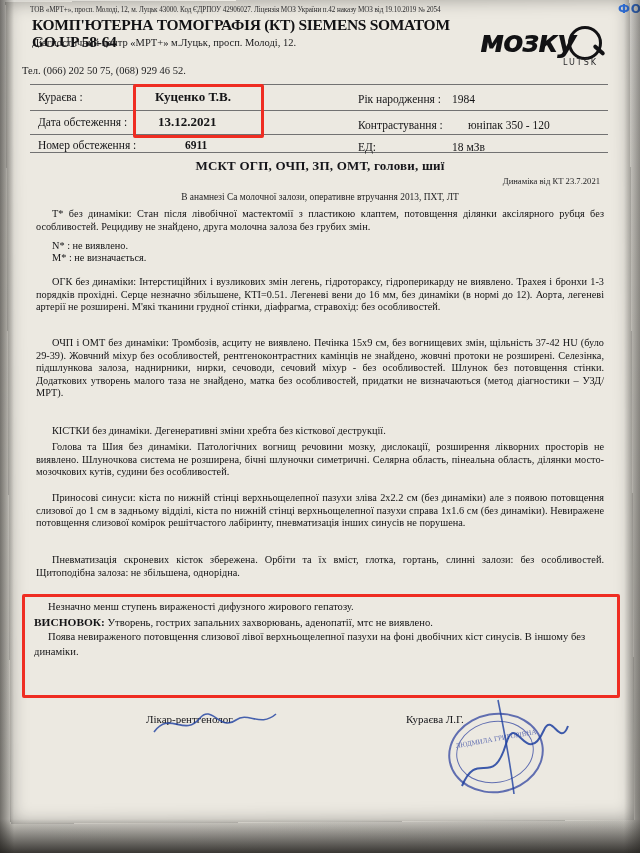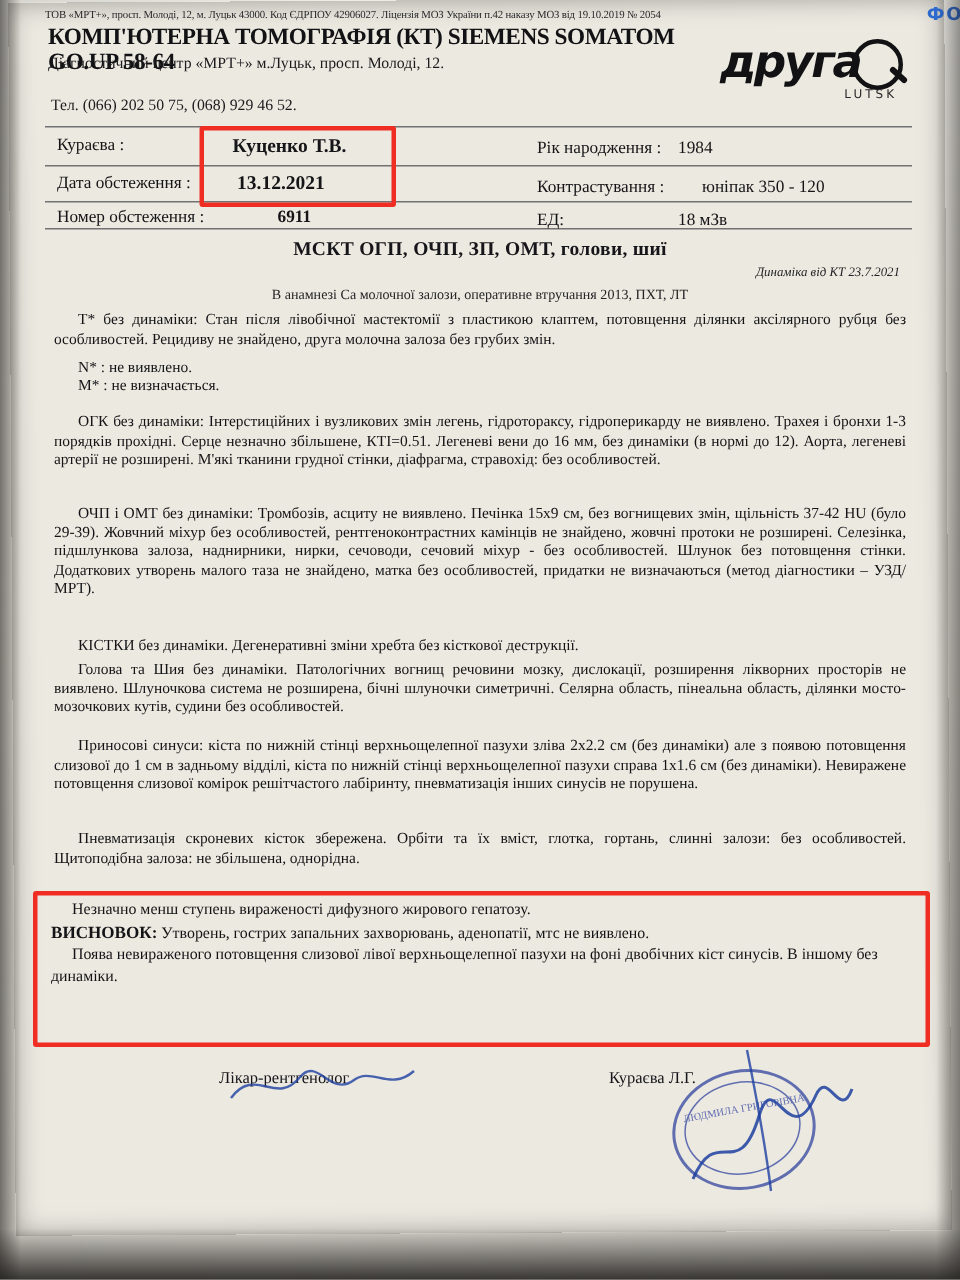--- a/index.html
+++ b/index.html
@@ -64,21 +64,21 @@
   .hdr-sub {
     position: absolute;
     left: 32px; top: 36px;
     width: 420px;
     font-size: 10.5px;
     line-height: 13px;
     color: #1b1b1d;
   }
   .hdr-tel {
     position: absolute;
-    left: 34px; top: 64px;
+    left: 22px; top: 64px;
     width: 330px;
     font-size: 10.5px;
     line-height: 13px;
     color: #1b1b1d;
   }
   
   .logo {
     position: absolute;
     right: 32px; top: 22px;
     width: 128px; height: 52px;
@@ -144,21 +144,20 @@
     left: 0; right: 0; top: 158px;
     text-align: center;
     font-size: 13px;
     font-weight: bold;
     letter-spacing: 0.2px;
   }
   .title-dyn {
     position: absolute;
     right: 40px; top: 176px;
     font-size: 8.6px;
-    font-style: italic;
     color: #232325;
     margin-left: 23px;
   }
   .title-anam {
     position: absolute;
     left: 0; right: 0; top: 192px;
     text-align: center;
     font-size: 9.4px;
     color: #232325;
   }
@@ -279,21 +278,21 @@
   <div id="sheet"></div>
   <div id="content">
 
     <div class="hdr-top tiny">ТОВ «МРТ+», просп. Молоді, 12, м. Луцьк 43000. Код ЄДРПОУ 42906027. Ліцензія  МОЗ України п.42 наказу МОЗ від 19.10.2019 № 2054</div>
 
     <div class="hdr-big">КОМП'ЮТЕРНА ТОМОГРАФІЯ (КТ) SIEMENS SOMATOM GO.UP 58-64</div>
     <div class="hdr-sub">Діагностичний центр «МРТ+» м.Луцьк, просп. Молоді, 12.</div>
     <div class="hdr-tel">Тел. (066) 202 50 75,  (068) 929 46 52.</div>
 
     <div class="logo">
-      <div class="logo-text">друга</div>
+      <div class="logo-text">мозку</div>
       <div class="logo-circle"></div>
       <div class="logo-handle"></div>
       <div class="logo-sub">LUTSK</div>
     </div>
 
     <div class="edge-text">ФО</div>
 
     <div class="rule" style="left:30px; top:84px; width:578px;"></div>
     <div class="rule" style="left:30px; top:110px; width:578px;"></div>
     <div class="rule" style="left:30px; top:134px; width:578px;"></div>

